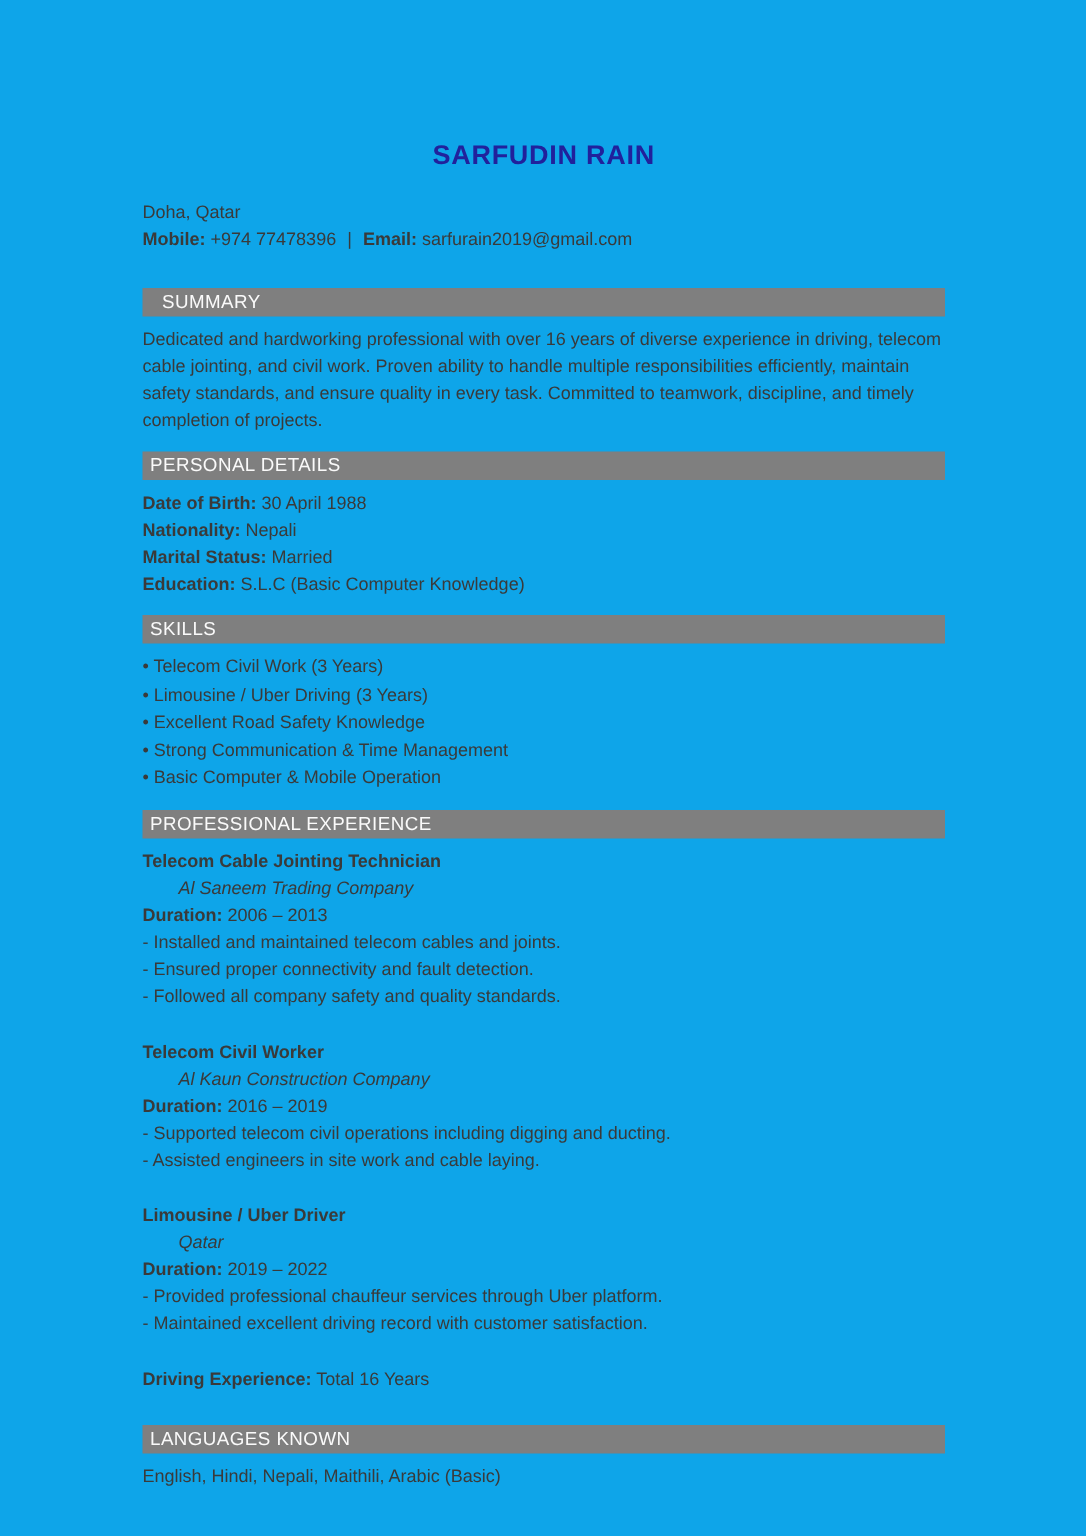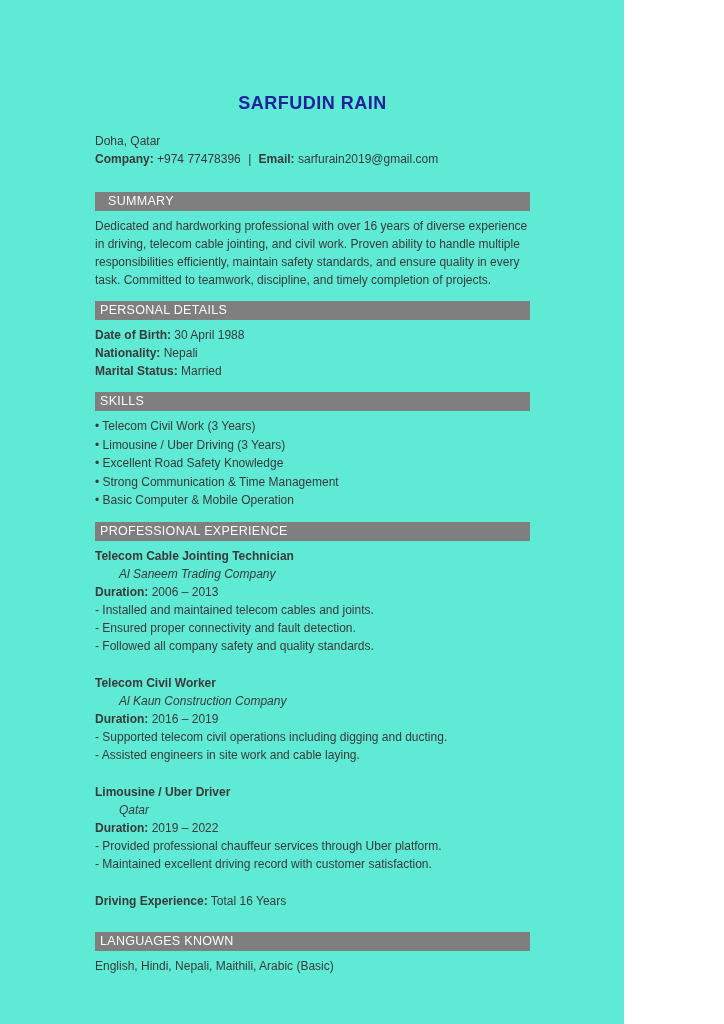--- a/index.html
+++ b/index.html
@@ -2,23 +2,23 @@
 <html><head>
 <meta charset="utf-8">
 <style>
   html, body {
     margin: 0;
     padding: 0;
     background: #ffffff;
   }
   .page {
     position: relative;
-    width: 624px;
+    width: 724px;
     height: 1024px;
-    background: #5eead4;
+    background: #0ea5e9;
     font-family: "Liberation Sans", "DejaVu Sans", sans-serif;
     color: #3a3a3a;
     font-size: 12px;
     line-height: 18px;
     box-sizing: border-box;
     padding: 94px 94px 0 95px;
     overflow: hidden;
   }
   .doc-title {
     text-align: center;
@@ -58,21 +58,21 @@
 </head>
 <body>
 
 <div class="page">
 
   <h1 class="doc-title" style="color:#21219c">SARFUDIN RAIN</h1>
 
   <div class="contact-block">
     <div class="contact-line">Doha, Qatar</div>
     <div class="contact-line">
-      <span class="b">Company:</span>
+      <span class="b">Mobile:</span>
       <span>+974 77478396</span>
       <span class="sep">|</span>
       <span class="b">Email:</span>
       <span>sarfurain2019@gmail.com</span>
     </div>
   </div>
 
   <div class="section-bar first">SUMMARY</div>
   <p class="para">Dedicated and hardworking professional with over 16 years of diverse experience in driving, telecom cable jointing, and civil work. Proven ability to handle multiple responsibilities efficiently, maintain safety standards, and ensure quality in every task. Committed to teamwork, discipline, and timely completion of projects.</p>
 
@@ -82,20 +82,24 @@
       <span class="b">Date of Birth:</span>
       <span>30 April 1988</span>
     </div>
     <div class="detail-row">
       <span class="b">Nationality:</span>
       <span>Nepali</span>
     </div>
     <div class="detail-row">
       <span class="b">Marital Status:</span>
       <span>Married</span>
+    </div>
+    <div class="detail-row">
+      <span class="b">Education:</span>
+      <span>S.L.C (Basic Computer Knowledge)</span>
     </div>
   </div>
 
   <div class="section-bar">SKILLS</div>
   <div>
     <div class="skill-item">• Telecom Civil Work (3 Years)</div>
     <div class="skill-item">• Limousine / Uber Driving (3 Years)</div>
     <div class="skill-item">• Excellent Road Safety Knowledge</div>
     <div class="skill-item">• Strong Communication &amp; Time Management</div>
     <div class="skill-item">• Basic Computer &amp; Mobile Operation</div>

